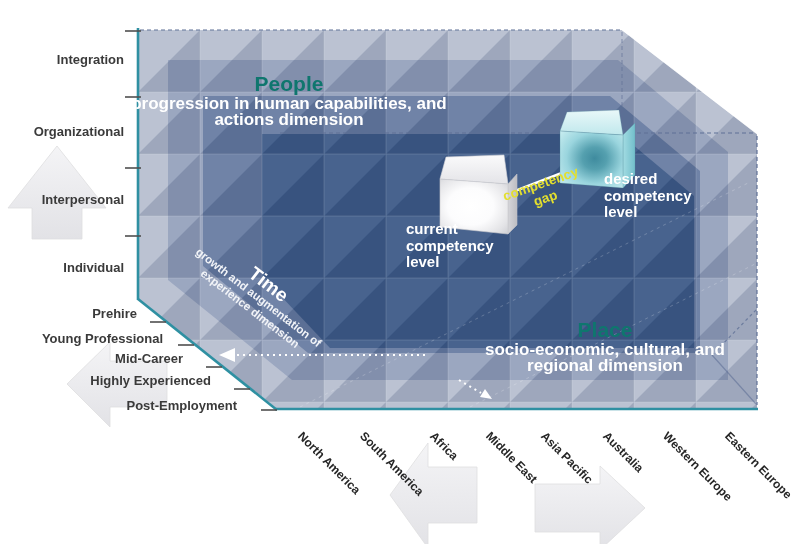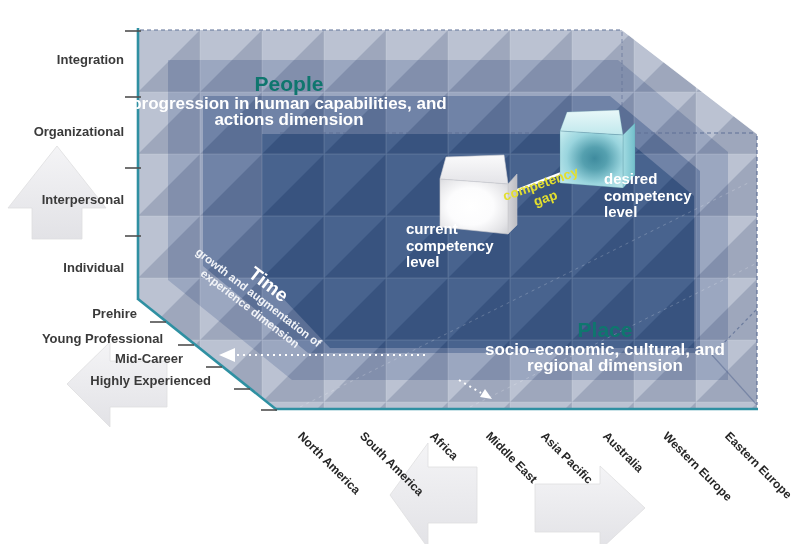--- a/index.html
+++ b/index.html
@@ -147,20 +147,21 @@
 
   <div class="lbl axis-lbl" style="left:-26px;top:44px;">Integration</div>
   <div class="lbl axis-lbl" style="left:-26px;top:116px;">Organizational</div>
   <div class="lbl axis-lbl" style="left:-26px;top:184px;">Interpersonal</div>
   <div class="lbl axis-lbl" style="left:-26px;top:252px;">Individual</div>
 
   <div class="lbl axis-lbl" style="left:-13px;top:298px;">Prehire</div>
   <div class="lbl axis-lbl" style="left:13px;top:323px;">Young Professional</div>
   <div class="lbl axis-lbl" style="left:61px;top:365px;">Highly Experienced</div>
   <div class="lbl axis-lbl" style="left:33px;top:343px;">Mid-Career</div>
+  <div class="lbl axis-lbl" style="left:87px;top:390px;">Post-Employment</div>
 
   <div class="lbl country-lbl" style="left:305px;top:421px;">North America</div>
   <div class="lbl country-lbl" style="left:367px;top:421px;">South America</div>
   <div class="lbl country-lbl" style="left:437px;top:421px;">Africa</div>
   <div class="lbl country-lbl" style="left:493px;top:421px;">Middle East</div>
   <div class="lbl country-lbl" style="left:548px;top:421px;">Asia Pacific</div>
   <div class="lbl country-lbl" style="left:610px;top:421px;">Australia</div>
   <div class="lbl country-lbl" style="left:670px;top:421px;">Western Europe</div>
   <div class="lbl country-lbl" style="left:732px;top:421px;">Eastern Europe</div>
 

